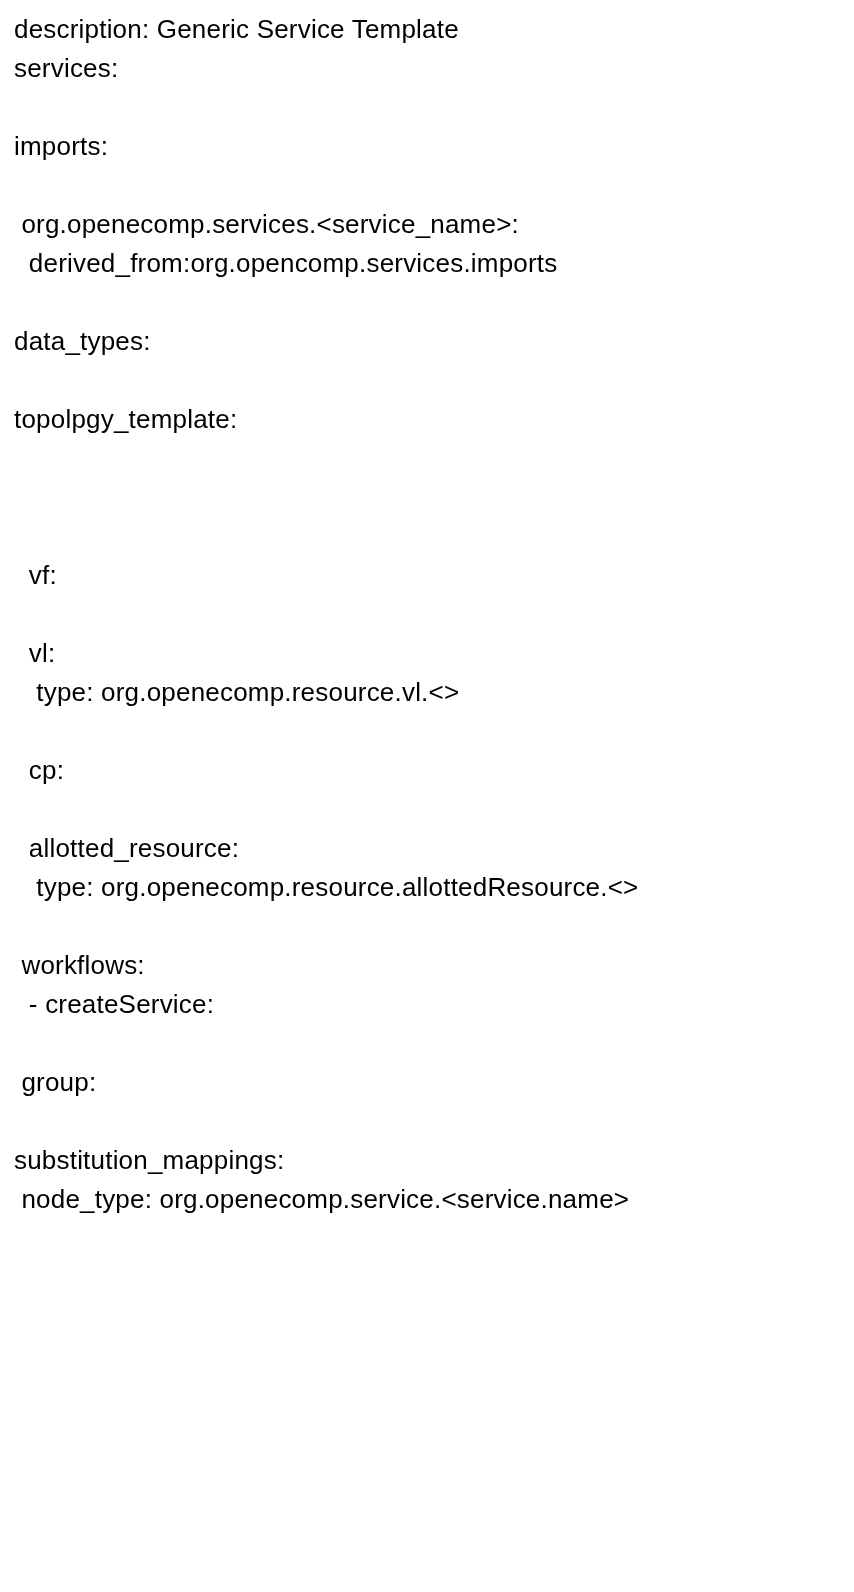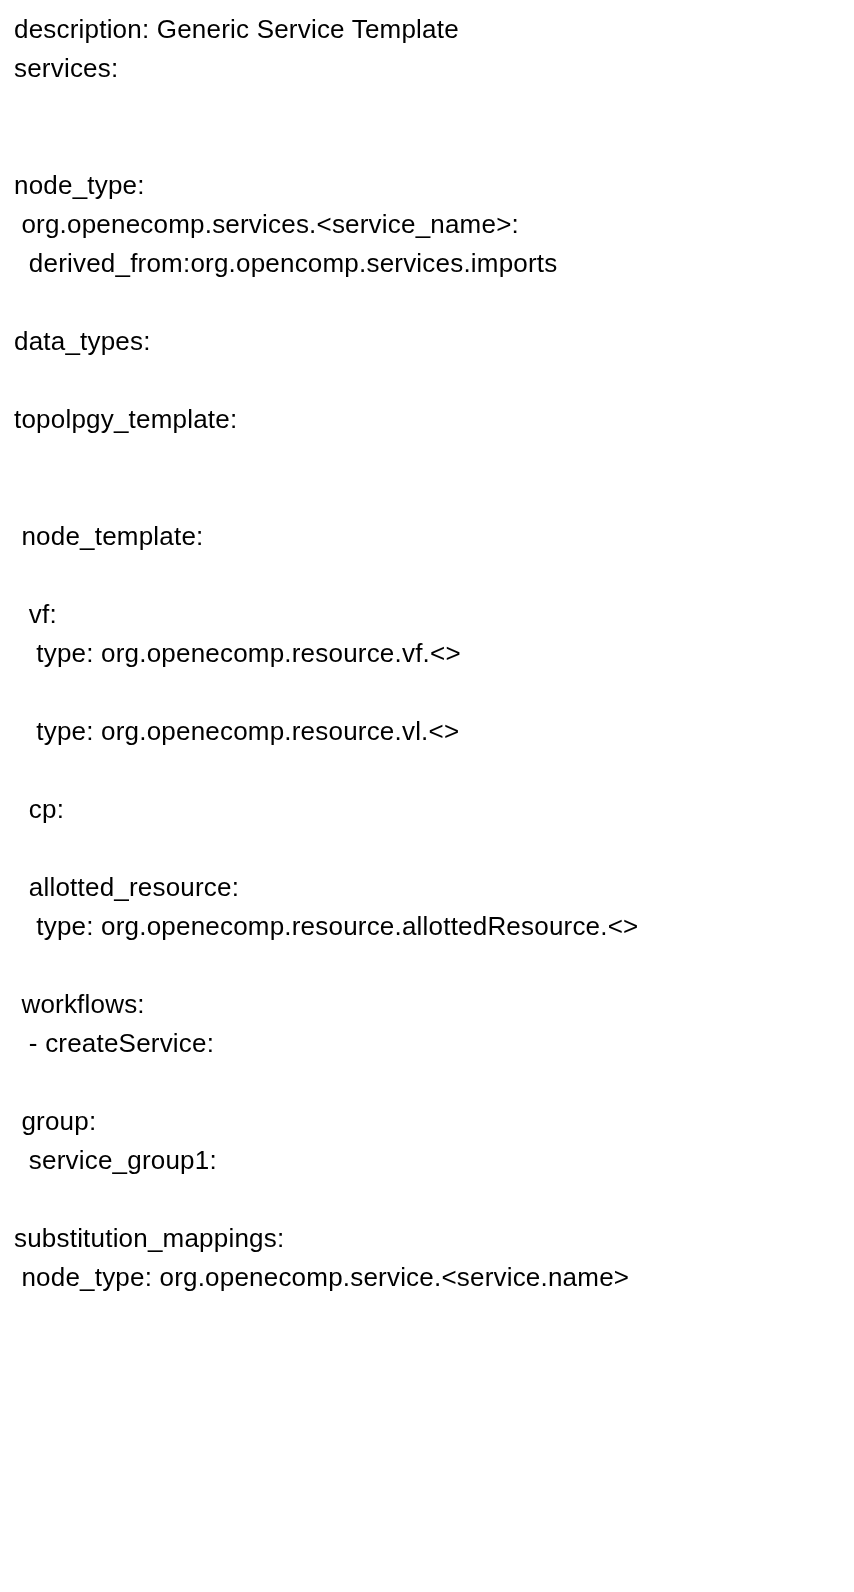--- a/index.html
+++ b/index.html
@@ -20,43 +20,41 @@
       height: 1.5em;
     }
   </style>
 </head>
 <body>
 
 <div id="container">
     <div class="line">description: Generic Service Template</div>
     <div class="line">services:</div>
     <div class="blank"></div>
+    <div class="line">imports:</div>
     <div class="blank"></div>
-    <div class="line">node_type:</div>
     <div class="line"> org.openecomp.services.&lt;service_name&gt;:</div>
     <div class="line">  derived_from:org.opencomp.services.imports</div>
     <div class="blank"></div>
     <div class="line">data_types:</div>
     <div class="blank"></div>
     <div class="line">topolpgy_template:</div>
     <div class="blank"></div>
     <div class="blank"></div>
-    <div class="line"> node_template:</div>
     <div class="blank"></div>
     <div class="line">  vf:</div>
-    <div class="line">   type: org.openecomp.resource.vf.&lt;&gt;</div>
     <div class="blank"></div>
+    <div class="line">  vl:</div>
     <div class="line">   type: org.openecomp.resource.vl.&lt;&gt;</div>
     <div class="blank"></div>
     <div class="line">  cp:</div>
     <div class="blank"></div>
     <div class="line">  allotted_resource:</div>
     <div class="line">   type: org.openecomp.resource.allottedResource.&lt;&gt;</div>
     <div class="blank"></div>
     <div class="line"> workflows:</div>
     <div class="line">  - createService:</div>
     <div class="blank"></div>
     <div class="line"> group:</div>
-    <div class="line">  service_group1:</div>
     <div class="blank"></div>
     <div class="line">substitution_mappings:</div>
     <div class="line"> node_type: org.openecomp.service.&lt;service.name&gt;</div>
   </div>
 
 </body></html>

